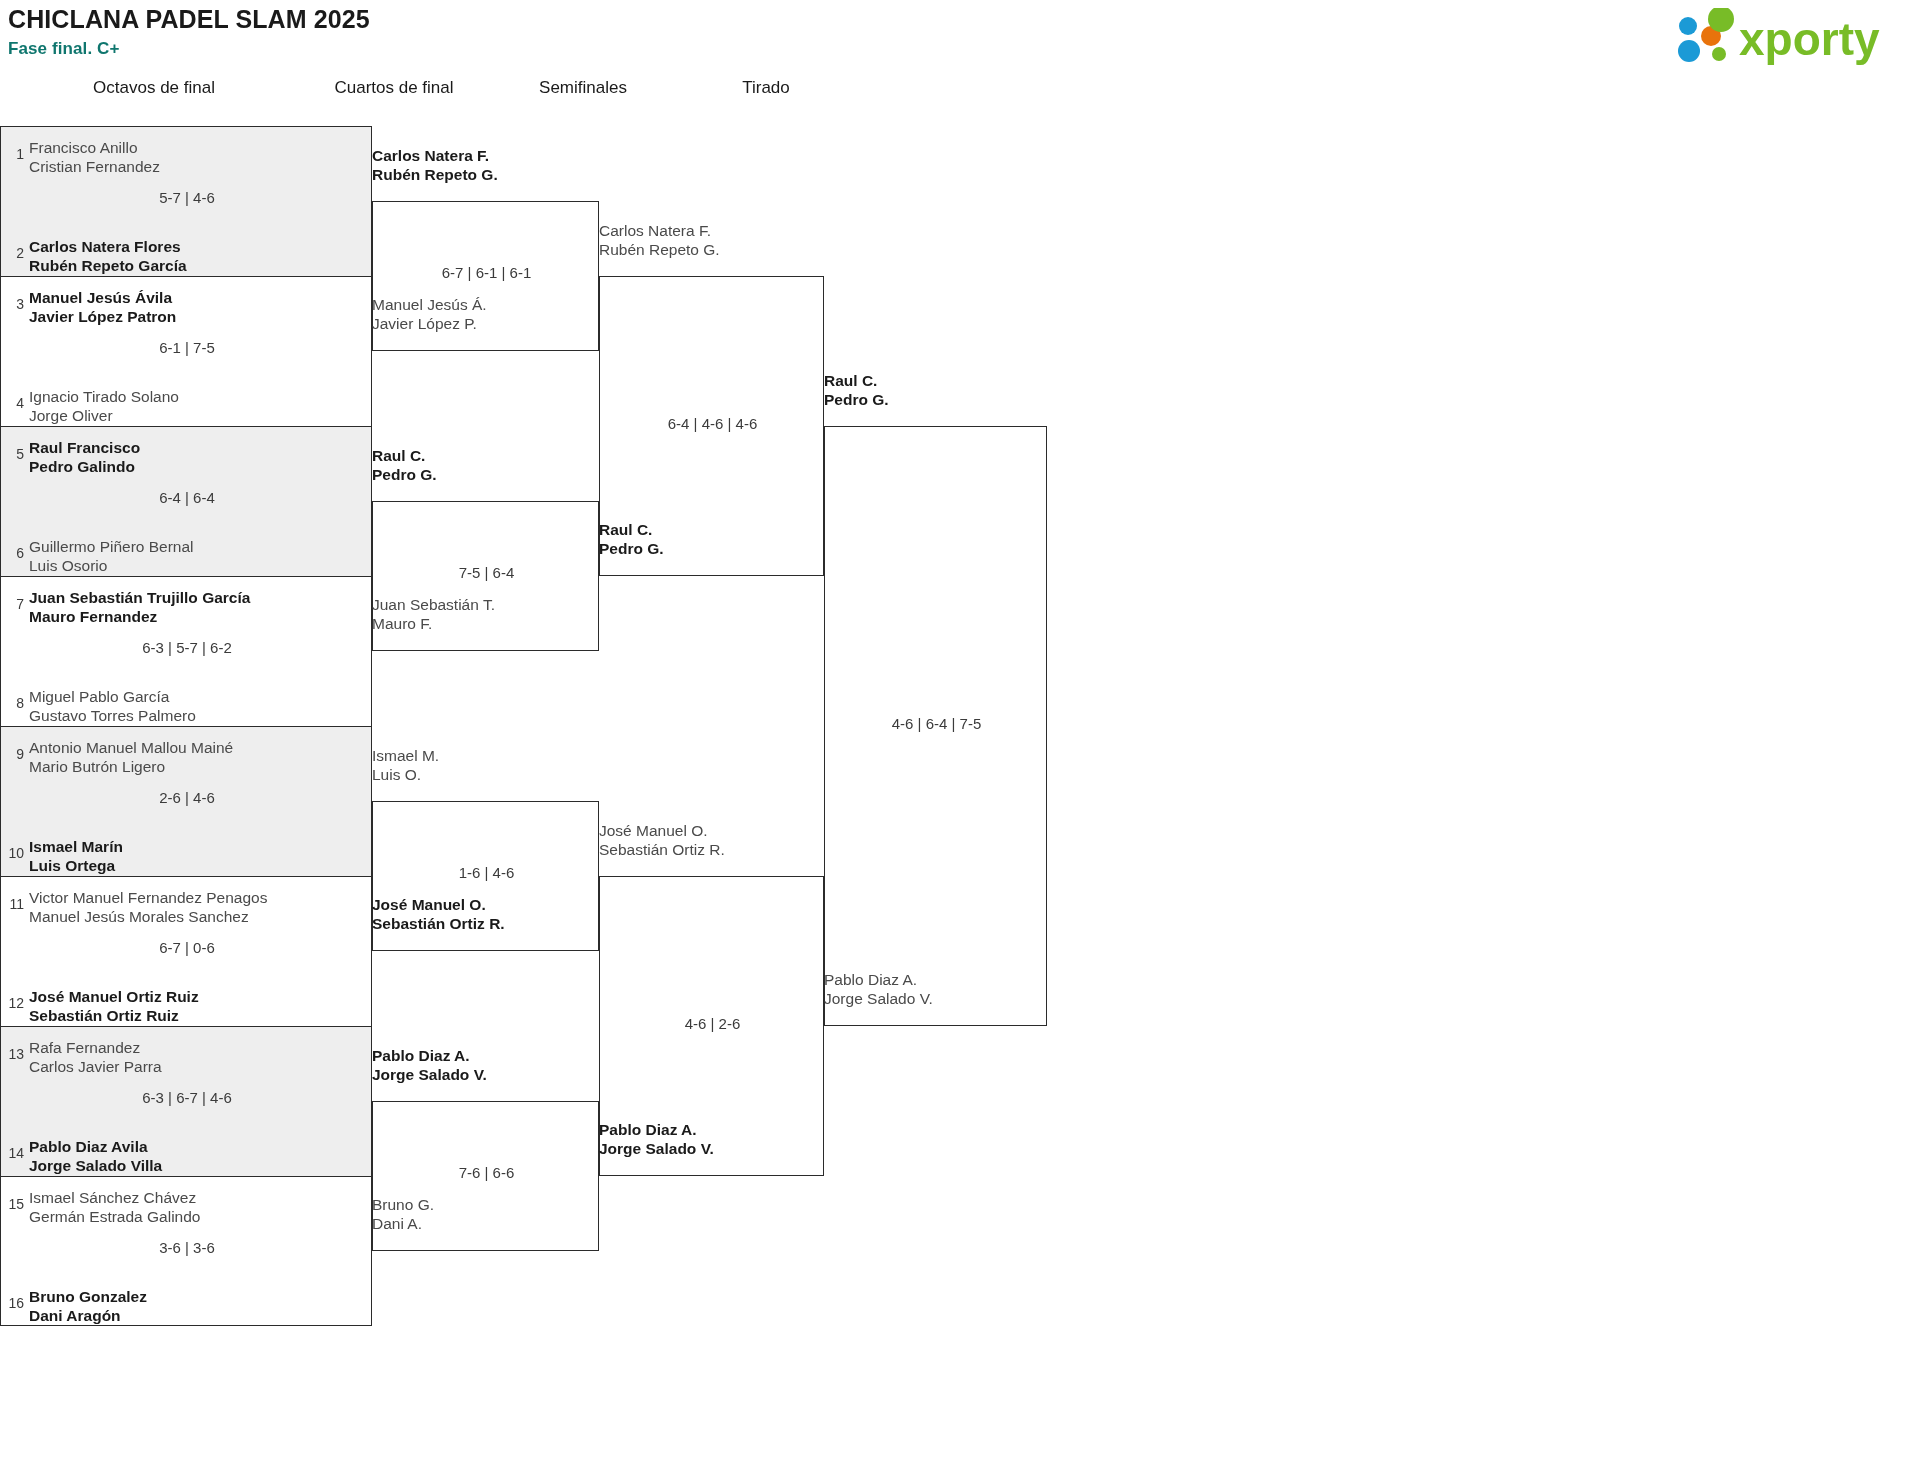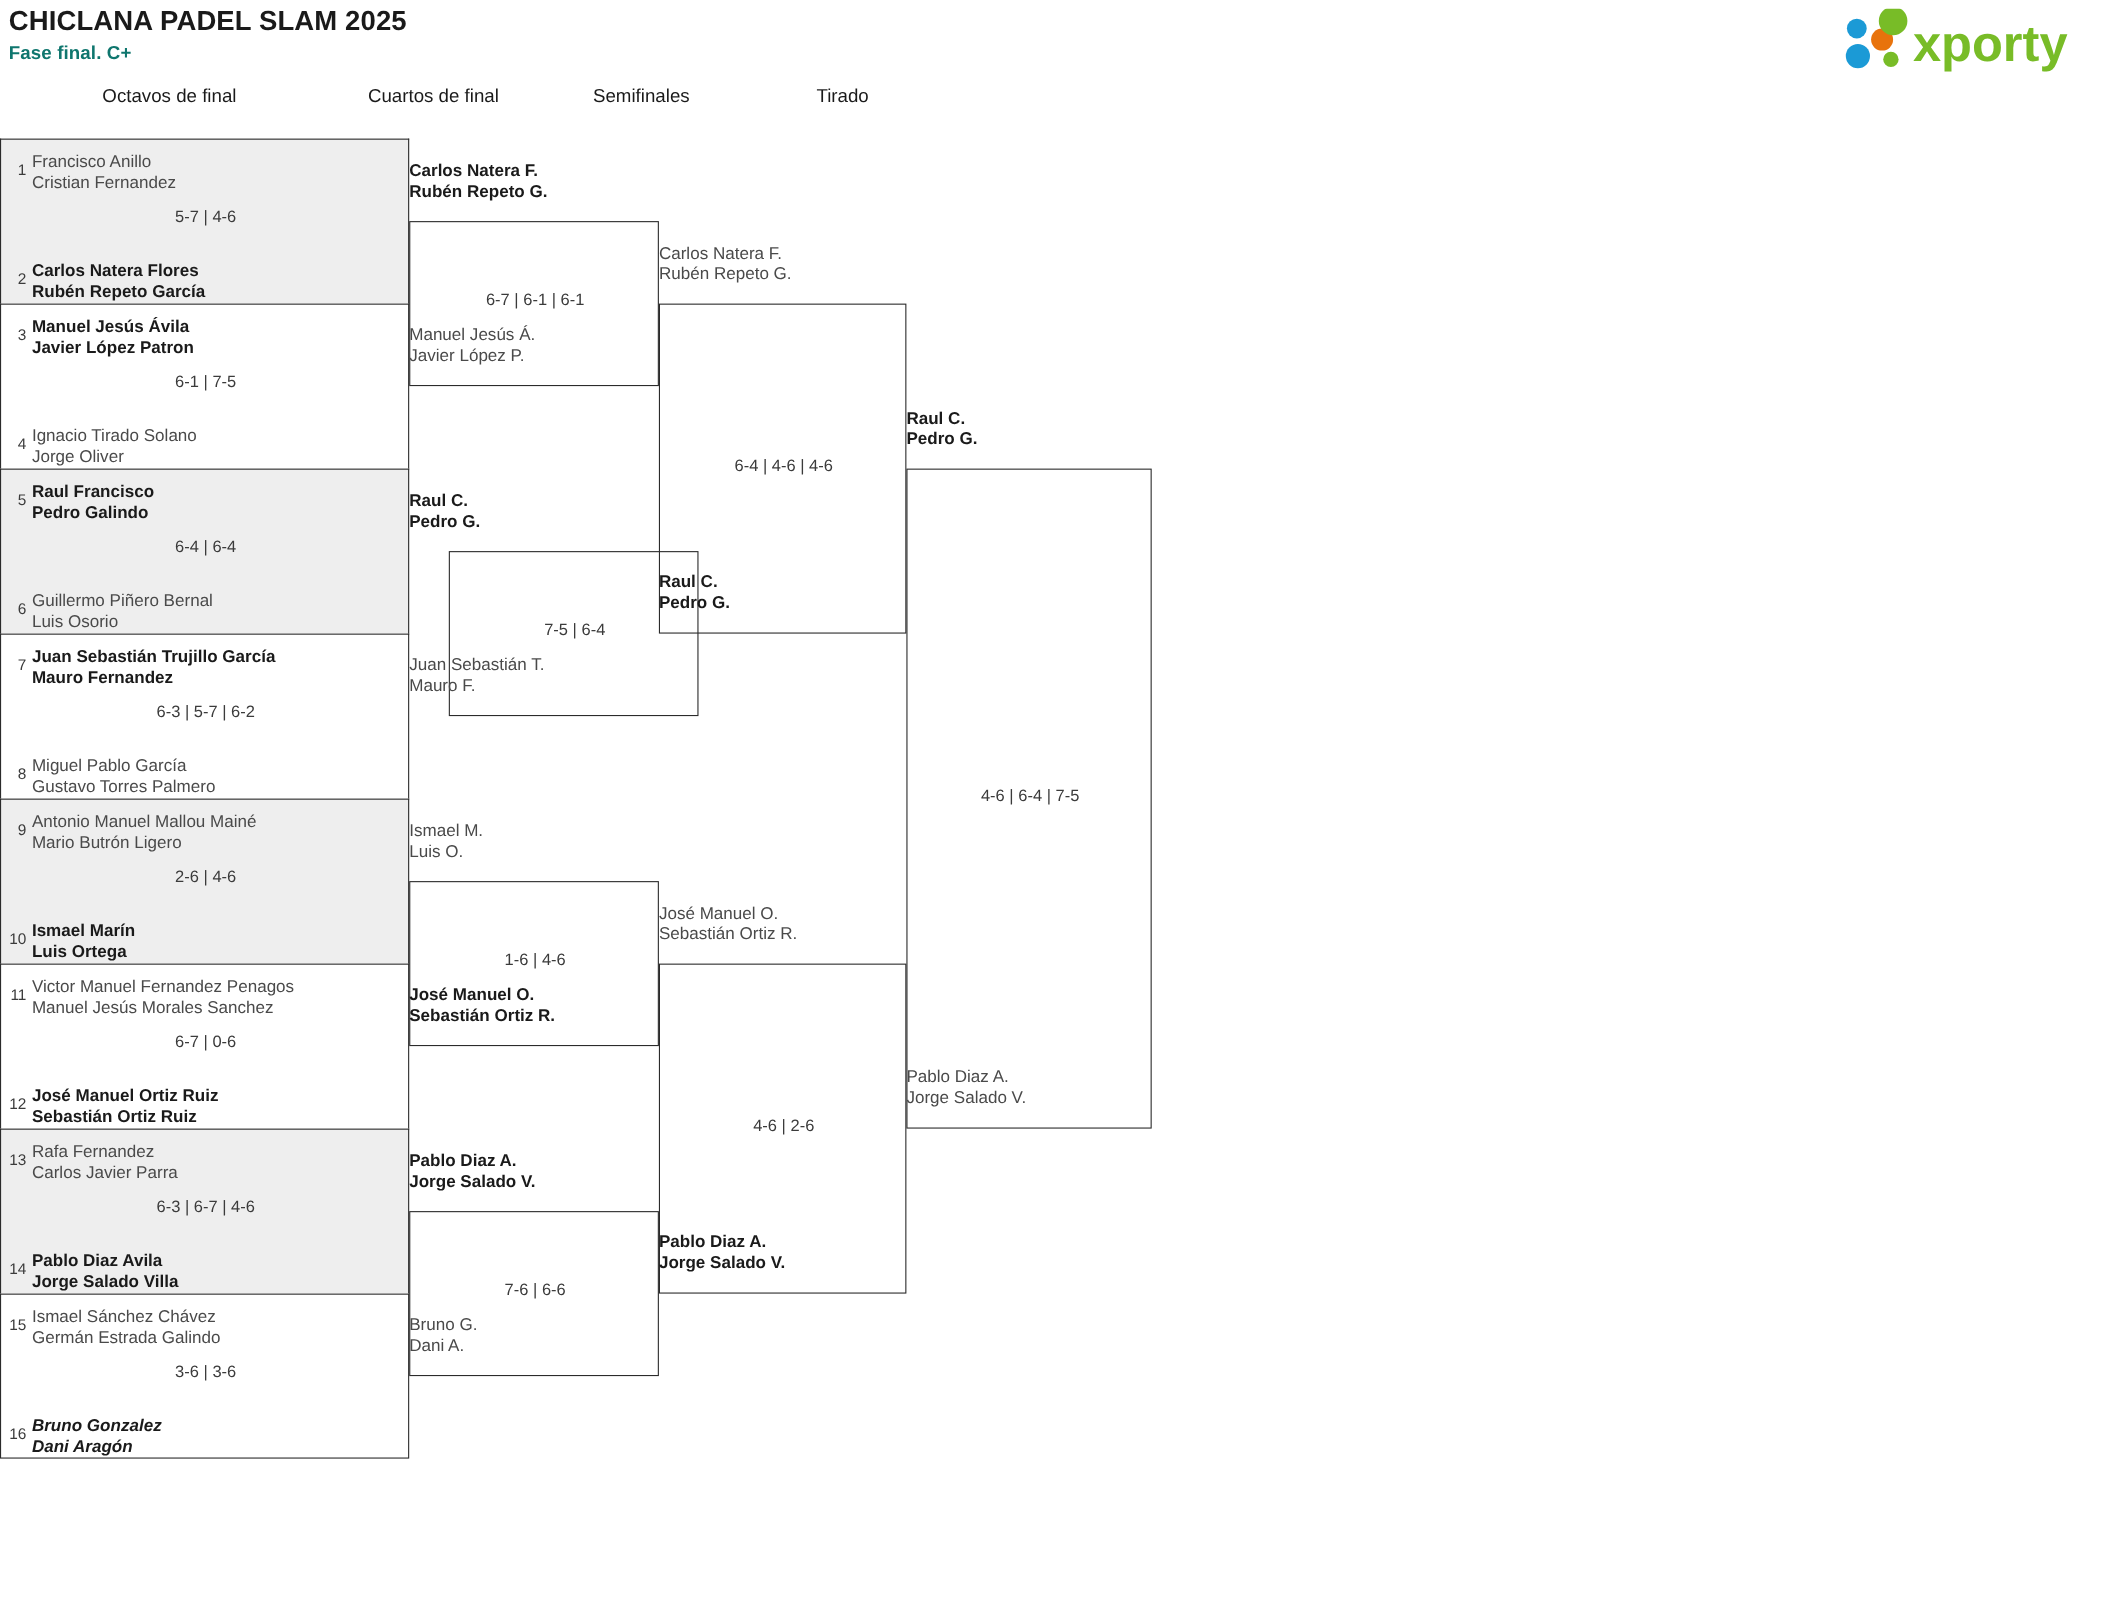--- a/index.html
+++ b/index.html
@@ -183,39 +183,39 @@
   </div>
 
   <div class="r1-cell topline botline" style="left:0px;top:1176px;width:372px;height:150px;">
     <div class="seed" style="top:19px;">15</div>
     <div class="names lose" style="top:11px;">
       <span>Ismael Sánchez Chávez</span><br>
       <span>Germán Estrada Galindo</span>
     </div>
     <div class="score" style="left:0;top:62px;width:372px;">3-6 | 3-6</div>
     <div class="seed" style="top:118px;">16</div>
-    <div class="names win" style="top:110px;font-style:italic;">
+    <div class="names win" style="top:110px;">
       <span>Bruno Gonzalez</span><br>
       <span>Dani Aragón</span>
     </div>
   </div>
 
   <div class="conn" style="left:372px;top:201px;width:227px;height:150px;">
     <div class="score" style="left:0;top:62px;width:227px;">6-7 | 6-1 | 6-1</div>
   </div>
   <div class="rname win" style="left:372px;top:146px;">
     <span>Carlos Natera F.</span><br>
     <span>Rubén Repeto G.</span>
   </div>
   <div class="rname lose" style="left:372px;top:295px;">
     <span>Manuel Jesús Á.</span><br>
     <span>Javier López P.</span>
   </div>
 
-  <div class="conn" style="left:372px;top:501px;width:227px;height:150px;margin-left:36px;">
+  <div class="conn" style="left:372px;top:501px;width:227px;height:150px;">
     <div class="score" style="left:0;top:62px;width:227px;">7-5 | 6-4</div>
   </div>
   <div class="rname win" style="left:372px;top:446px;">
     <span>Raul C.</span><br>
     <span>Pedro G.</span>
   </div>
   <div class="rname lose" style="left:372px;top:595px;">
     <span>Juan Sebastián T.</span><br>
     <span>Mauro F.</span>
   </div>

